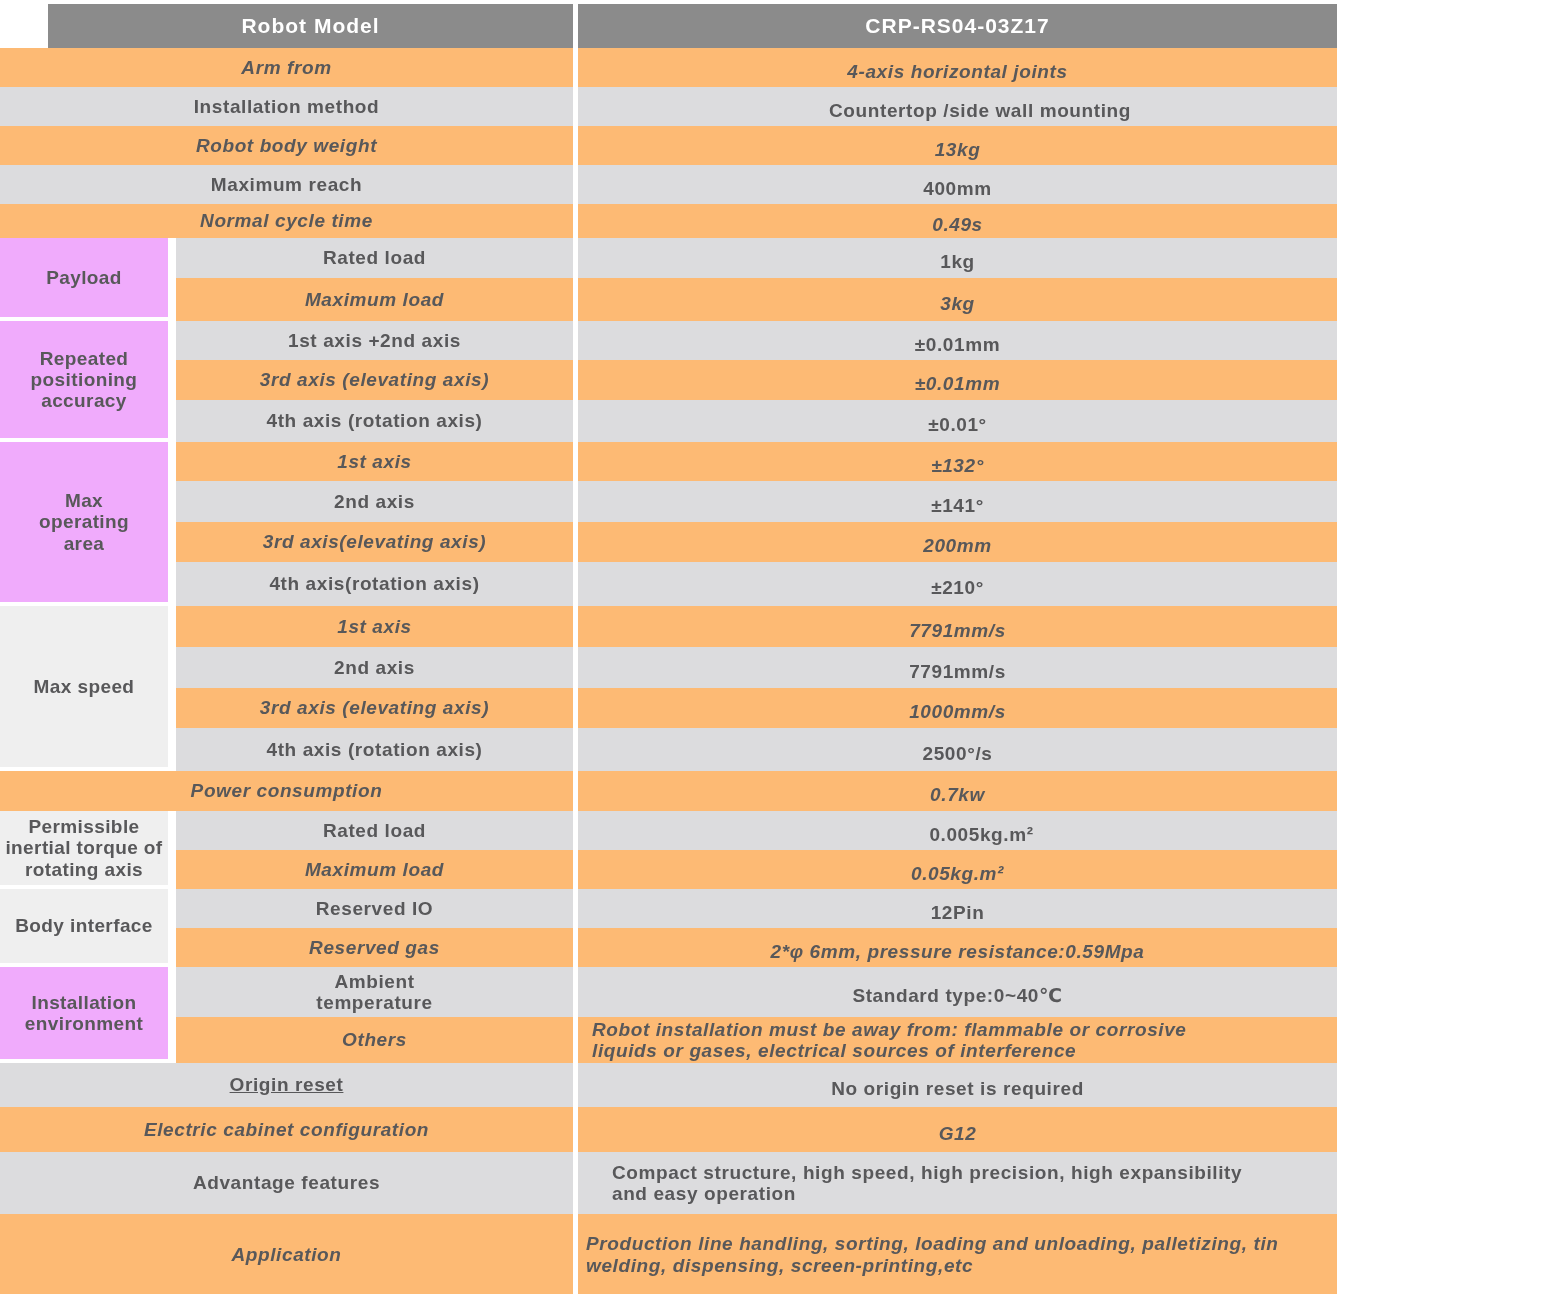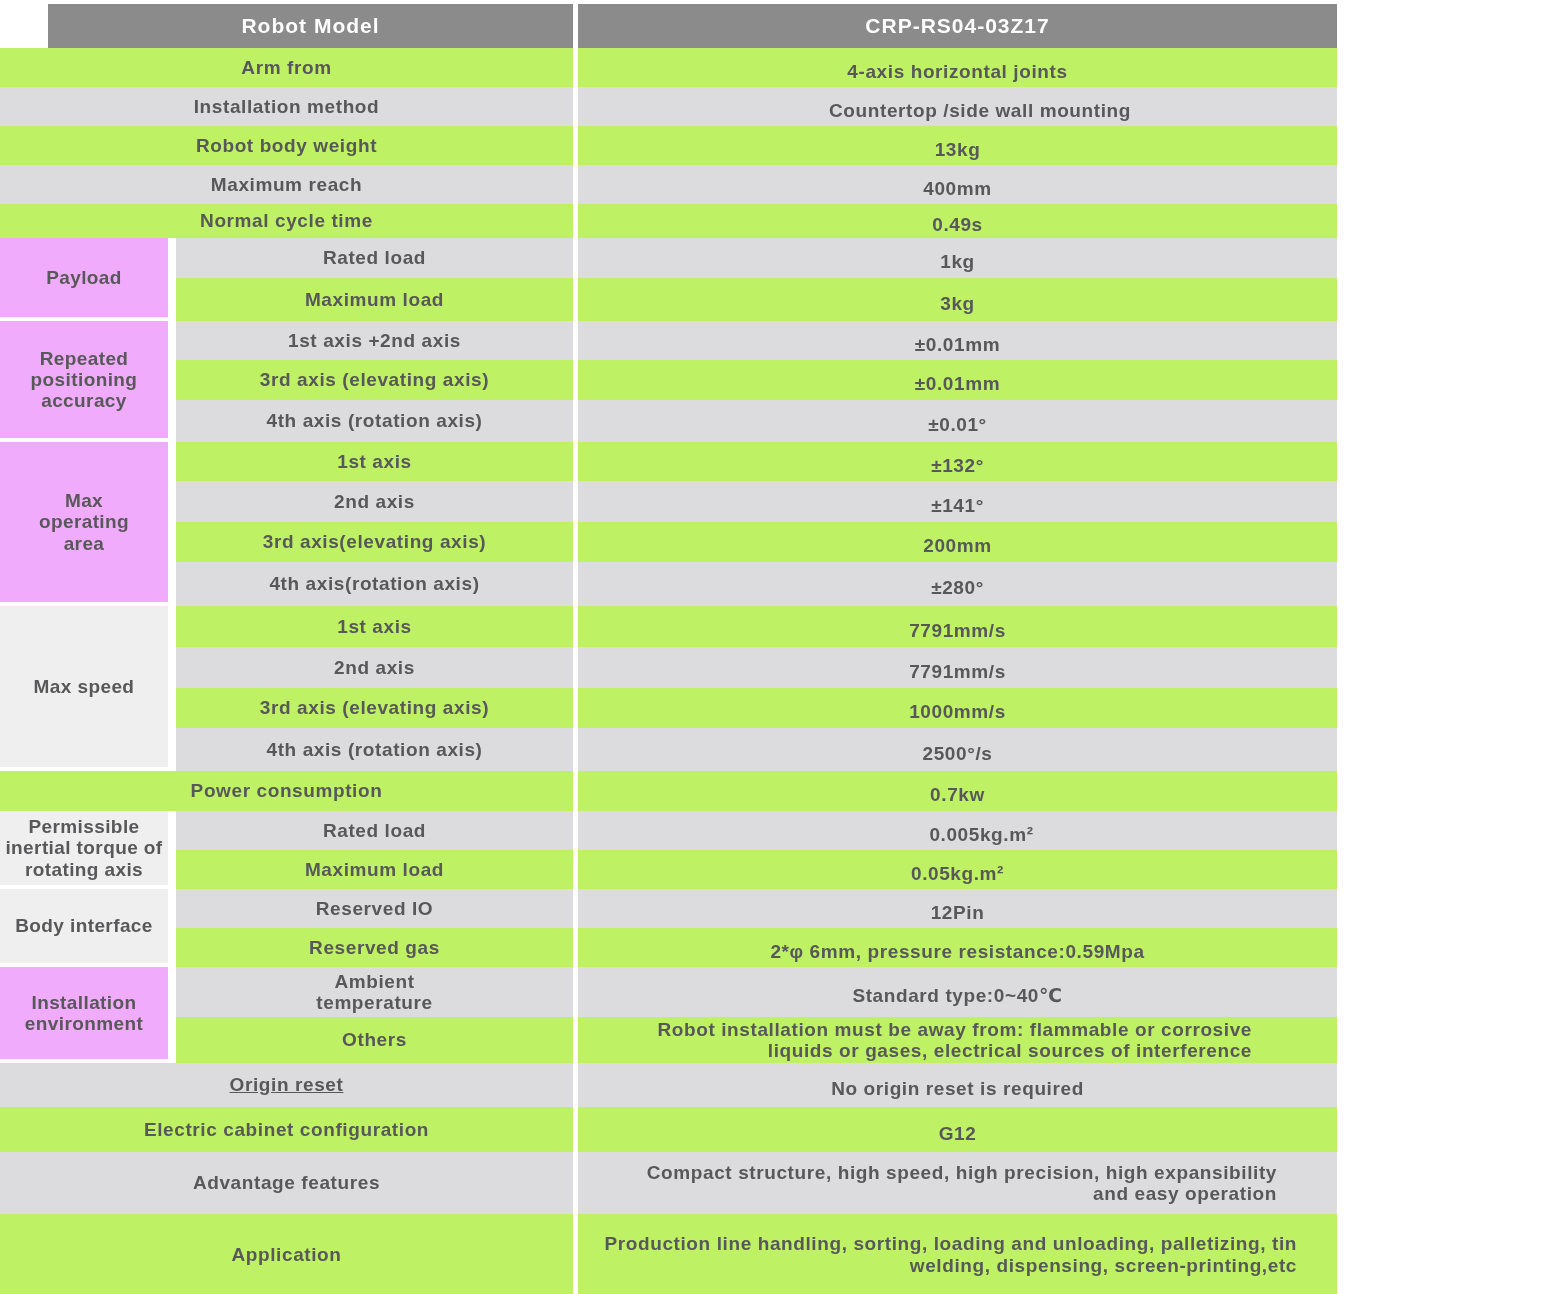--- a/index.html
+++ b/index.html
@@ -16,25 +16,25 @@
     text-align:center;
     color:#58585a;
     font-weight:700;
     font-size:19px;
     line-height:1.12;
     letter-spacing:0.6px;
     box-sizing:border-box;
   }
   .hdr{background:#8b8b8b;color:#ffffff;font-size:21px;letter-spacing:1px;}
   .stripe{background:#dcdcde;}
-  .white{background:#bef264;}
+  .white{background:#fdba74;font-style:italic;}
   .gdark{background:#f0abfc;}
   .glight{background:#efefef;}
   .group{border-bottom:4px solid #ffffff;padding:0 3px;letter-spacing:0.4px;}
-  .val > span{position:relative;top:4px;text-align:right;}
+  .val > span{position:relative;top:4px;}
   .val.flat > span{top:0;}
   .left{justify-content:flex-start;text-align:left;}
 </style>
 </head>
 <body>
 
 <div class="spec-table" id="spec-table" style="grid-template-rows: 44px 39px 39px 39px 39px 34px 40px 43px 39px 40px 42px 39px 41px 40px 44px 41px 41px 40px 43px 40px 39px 39px 39px 39px 50px 46px 44px 45px 62px 81px;">
     <div class="cell hdr" style="grid-area: 1 / 1 / auto / 4; margin-left: 48px;">
       <span>Robot Model</span>
     </div>
@@ -125,21 +125,21 @@
     <div class="cell white" style="grid-area: 14 / 3;">
       <span>3rd axis(elevating axis)</span>
     </div>
     <div class="cell white val" style="grid-area: 14 / 5;">
       <span>200mm</span>
     </div>
     <div class="cell stripe" style="grid-area: 15 / 3;">
       <span>4th axis(rotation axis)</span>
     </div>
     <div class="cell stripe val" style="grid-area: 15 / 5;">
-      <span>±280°</span>
+      <span>±210°</span>
     </div>
     <div class="cell group glight" style="grid-area: 16 / 1 / span 4;">
       <span>Max speed</span>
     </div>
     <div class="cell white" style="grid-area: 16 / 3;">
       <span>1st axis</span>
     </div>
     <div class="cell white val" style="grid-area: 16 / 5;">
       <span>7791mm/s</span>
     </div>

